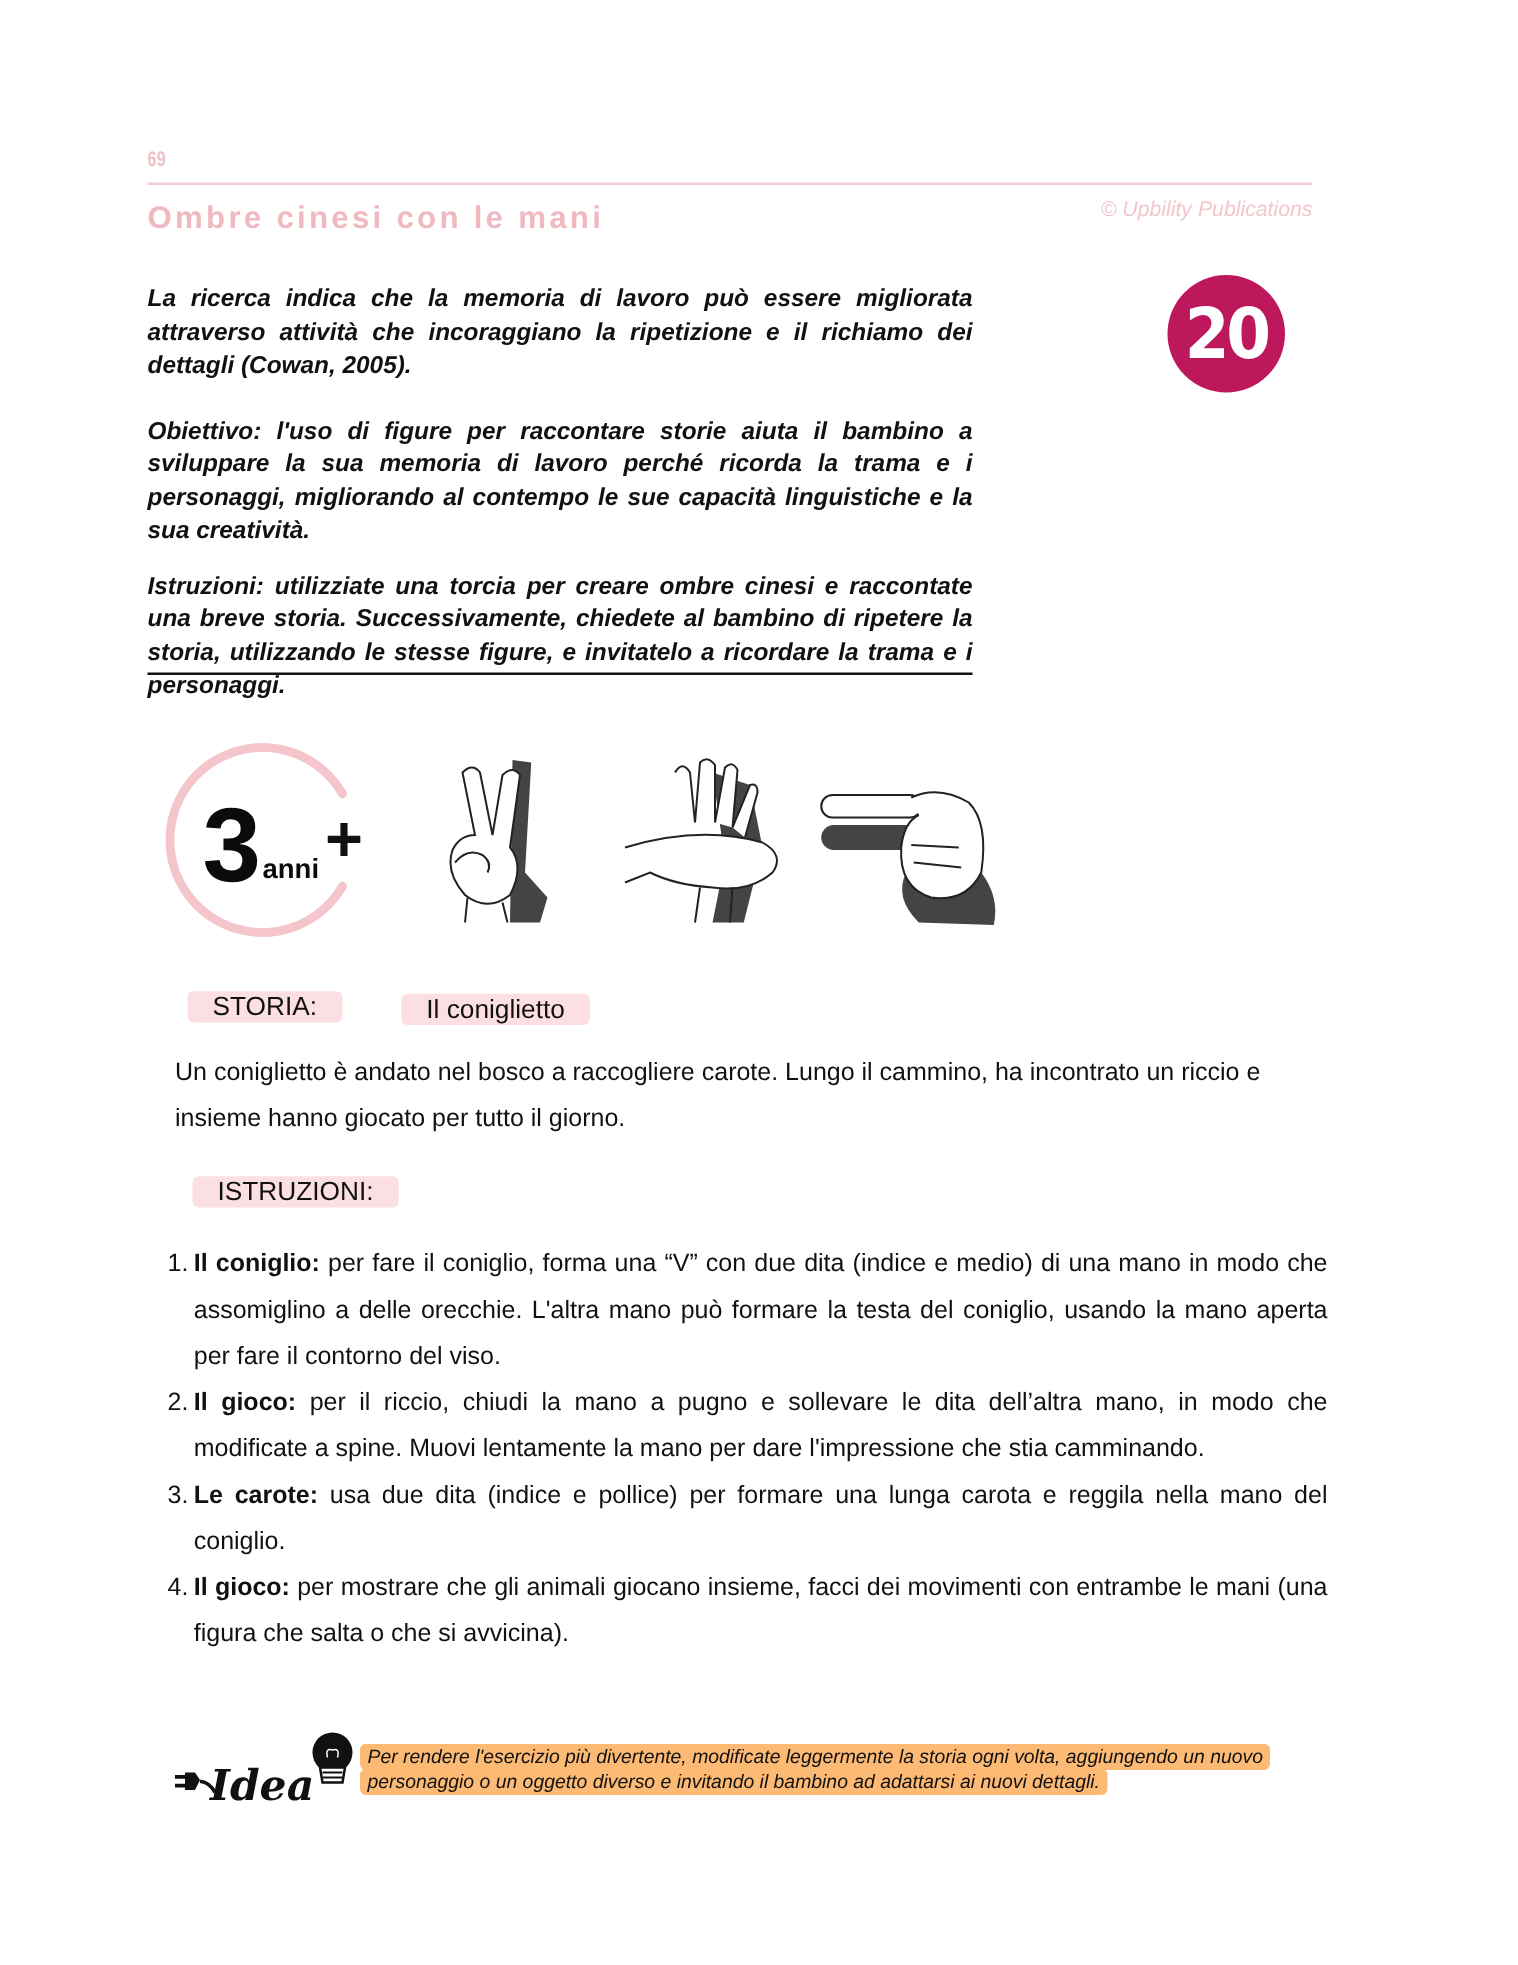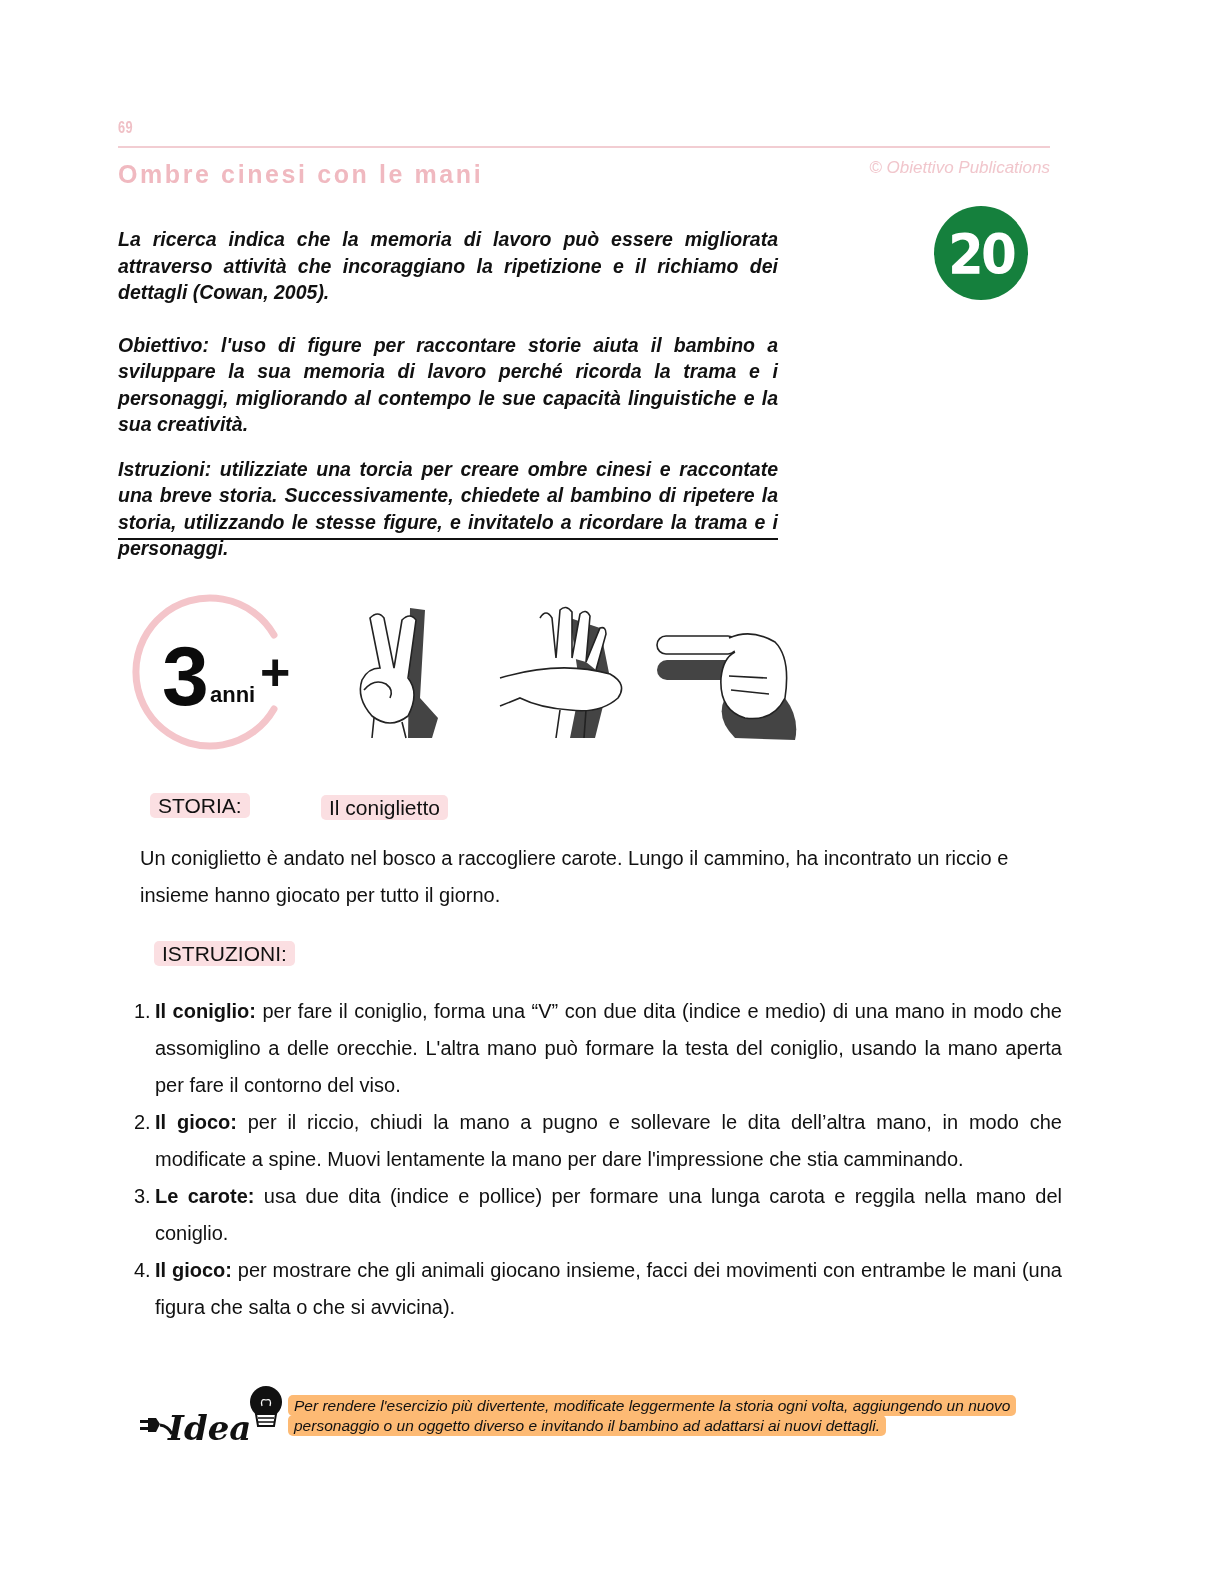--- a/index.html
+++ b/index.html
@@ -7,56 +7,56 @@
          font-family: "Liberation Sans", "DejaVu Sans", sans-serif; color: #111; }
   .abs { position: absolute; }
 
   .page-num { left: 118px; top: 118px; font-size: 17px; font-weight: bold; color: #f0c0c6;
               transform: scaleX(0.75); transform-origin: left; letter-spacing: 0.5px; }
   .top-rule { left: 118px; top: 146px; width: 932px; height: 2px; background: #f2cdd2; }
   .page-title { left: 118px; top: 160px; font-size: 25px; font-weight: bold; color: #f0b9c0;
                 letter-spacing: 2.6px; }
   .copyright { right: 164px; top: 158px; font-size: 17px; font-style: italic; color: #f1c6cc; }
 
-  .badge { left: 934px; top: 206px; width: 94px; height: 94px; border-radius: 50%; background: #15803d;
+  .badge { left: 934px; top: 220px; width: 94px; height: 94px; border-radius: 50%; background: #be185d;
            display: flex; align-items: center; justify-content: center; }
   .badge span { color: #fff; font-size: 56px; font-weight: bold; letter-spacing: -3px;
                 font-family: "DejaVu Sans", sans-serif; transform: scaleX(0.92); }
 
   .intro { left: 118px; top: 226px; width: 660px; font-size: 19.5px; font-style: italic; line-height: 26.5px;
            text-align: justify; font-family: "Liberation Sans Narrow", "Liberation Sans", sans-serif; }
   .intro p { margin: 0 0 18px 0; transform-origin: left; font-weight: bold; }
   .intro b { font-style: italic; }
   .intro-rule { left: 118px; top: 538px; width: 660px; height: 2px; background: #111; }
 
   .age { left: 130px; top: 592px; width: 160px; height: 160px; }
   .plus { left: 260px; top: 646px; font-size: 52px; font-weight: bold; line-height: 1; }
   .hands { left: 350px; top: 598px; width: 450px; height: 150px; }
 
-  .label-pill { background: #fbdfe2; border-radius: 5px; padding: 1px 8px; font-size: 21px; }
+  .label-pill { background: #fbdfe2; border-radius: 5px; padding: 1px 20px; font-size: 21px; }
   .story-label { left: 150px; top: 794px; }
   .story-title { left: 281px; top: 796px; margin-left: 40px; }
   .story-text { left: 140px; top: 840px; width: 922px; font-size: 20px; line-height: 37px; }
   .instr-label { left: 154px; top: 942px; }
 
   .steps { left: 130px; top: 993px; width: 932px; font-size: 20px; line-height: 37px; margin: 0; padding: 0; list-style: none; }
   .steps li { position: relative; padding-left: 25px; text-align: justify; }
   .steps .num { position: absolute; left: 4px; top: 0; }
 
   .idea-logo { left: 138px; top: 1384px; width: 150px; height: 62px; }
   .idea-note { left: 288px; top: 1396px; width: 778px; font-size: 15.5px; font-style: italic; line-height: 20px; }
   .idea-note span { background: #fdba74; border-radius: 5px; padding: 2px 6px; box-decoration-break: clone; -webkit-box-decoration-break: clone; }
 </style>
 </head>
 <body>
 
 <div class="abs page-num">69</div>
 <div class="abs top-rule"></div>
 <div class="abs page-title">Ombre cinesi con le mani</div>
-<div class="abs copyright">© Obiettivo Publications</div>
+<div class="abs copyright">© Upbility Publications</div>
 
 <div class="abs badge">
   <span>20</span>
 </div>
 
 <div class="abs intro">
   <p><b>La ricerca indica</b><span> che la memoria di lavoro può essere migliorata attraverso attività che incoraggiano la ripetizione e il richiamo dei dettagli (Cowan, 2005).</span></p>
   <p style="margin-top:26px"><b>Obiettivo:</b><span> l'uso di figure per raccontare storie aiuta il bambino a sviluppare la sua memoria di lavoro perché ricorda la trama e i personaggi, migliorando al contempo le sue capacità linguistiche e la sua creatività.</span></p>
   <p><b>Istruzioni:</b><span> utilizziate una torcia per creare ombre cinesi e raccontate una breve storia. Successivamente, chiedete al bambino di ripetere la storia, utilizzando le stesse figure, e invitatelo a ricordare la trama e i personaggi.</span></p>
 </div>

